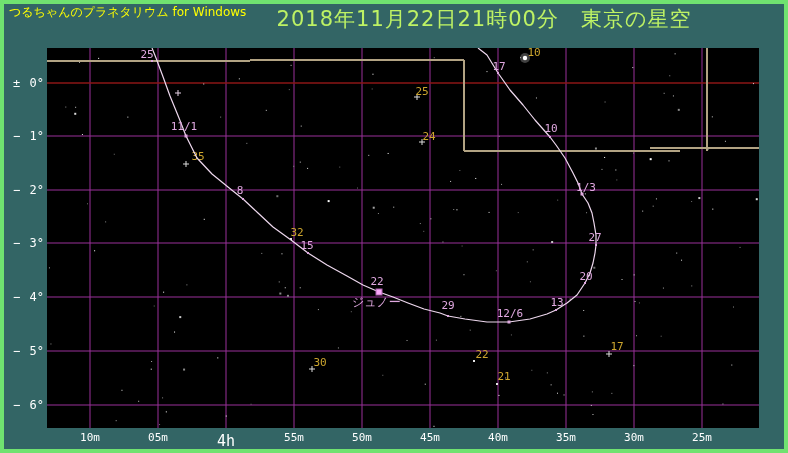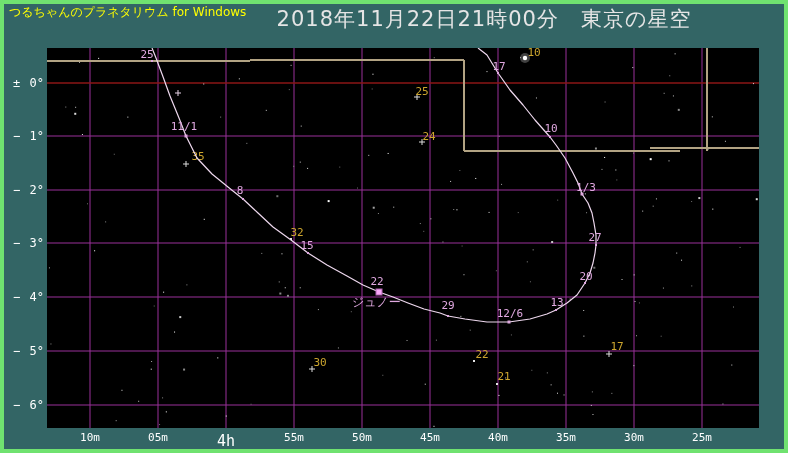--- a/index.html
+++ b/index.html
@@ -19,21 +19,21 @@
   #chart-svg{position:absolute;left:0;top:0;z-index:1;}
   #header{position:absolute;left:0;top:0;width:716px;height:44px;z-index:5;}
   #app-title{
     position:absolute;left:9px;top:5px;
     color:#ffff00;font-size:12px;line-height:14px;
     font-family:"DejaVu Sans",sans-serif;
     white-space:nowrap;
   }
   #datetime-title{
     position:absolute;left:484px;top:7px;transform:translateX(-50%);
-    color:#e5e5e5;font-size:21px;line-height:24px;
+    color:#bef264;font-size:21px;line-height:24px;
     font-family:"DejaVu Sans",sans-serif;
     white-space:nowrap;letter-spacing:1px;
   }
   text{font-family:"DejaVu Sans Mono",monospace;}
 </style>
 </head>
 <body>
 
 <div id="scene">
   <svg id="chart-svg" width="788" height="453">

